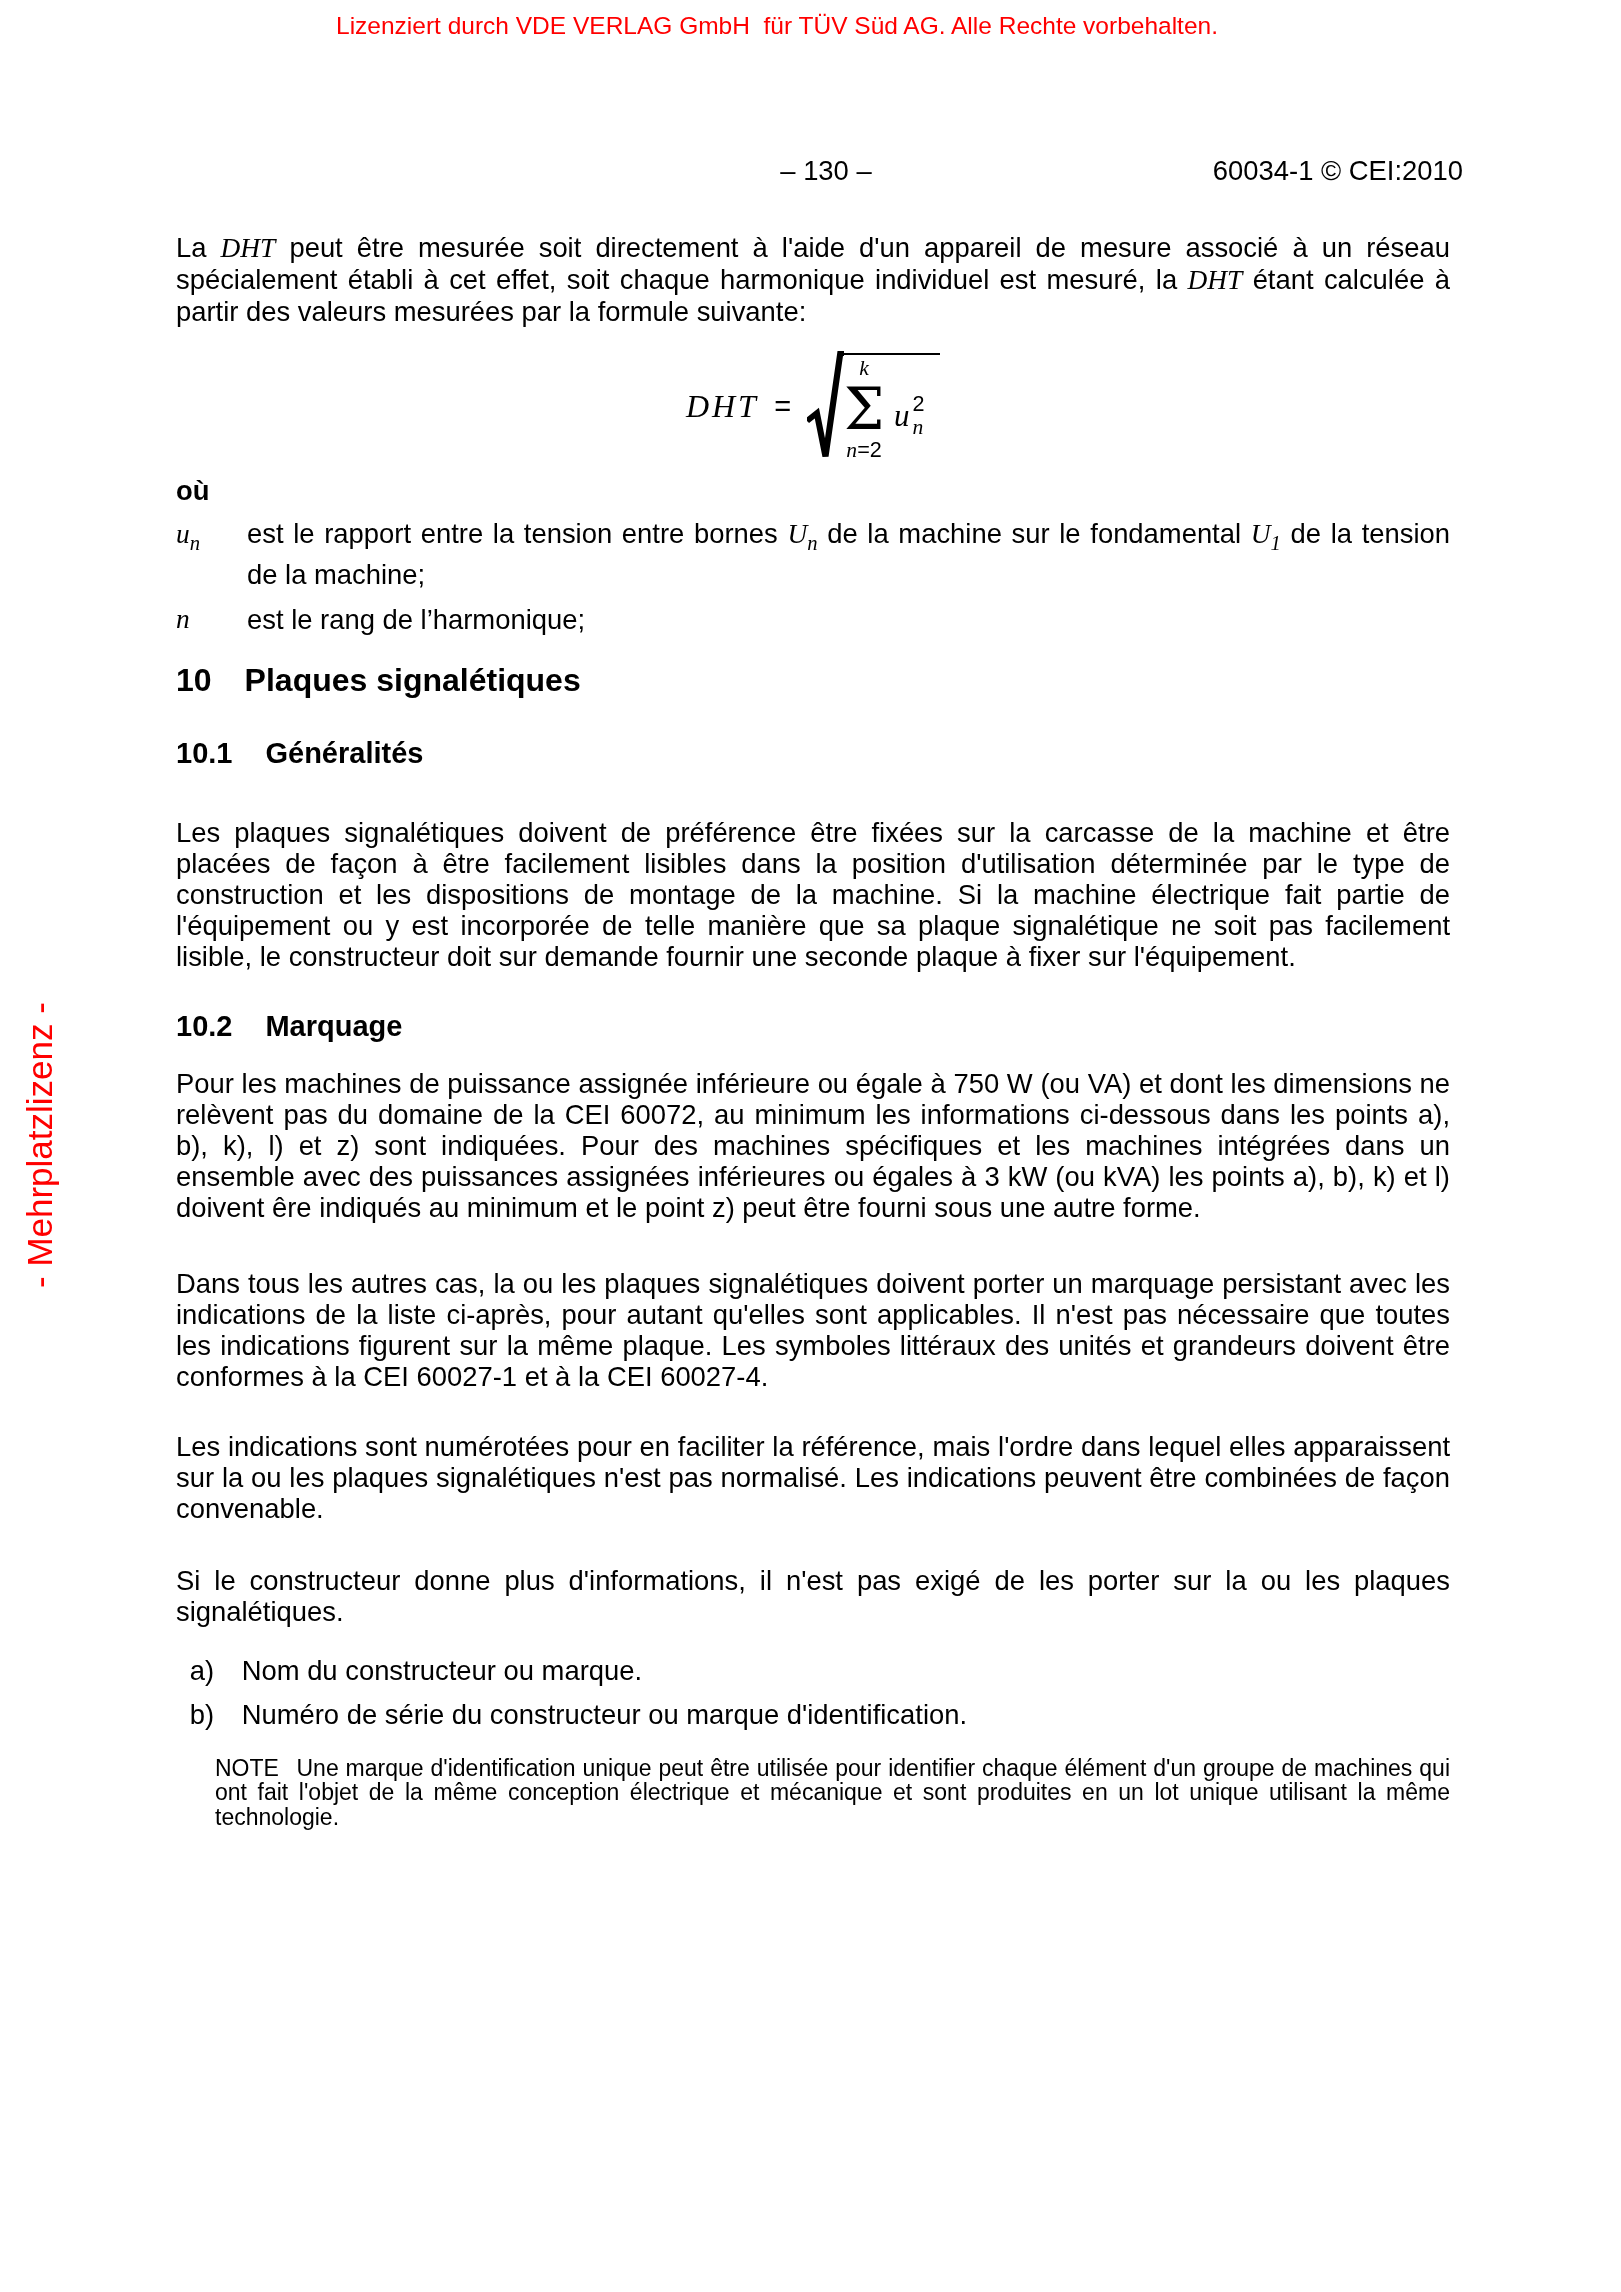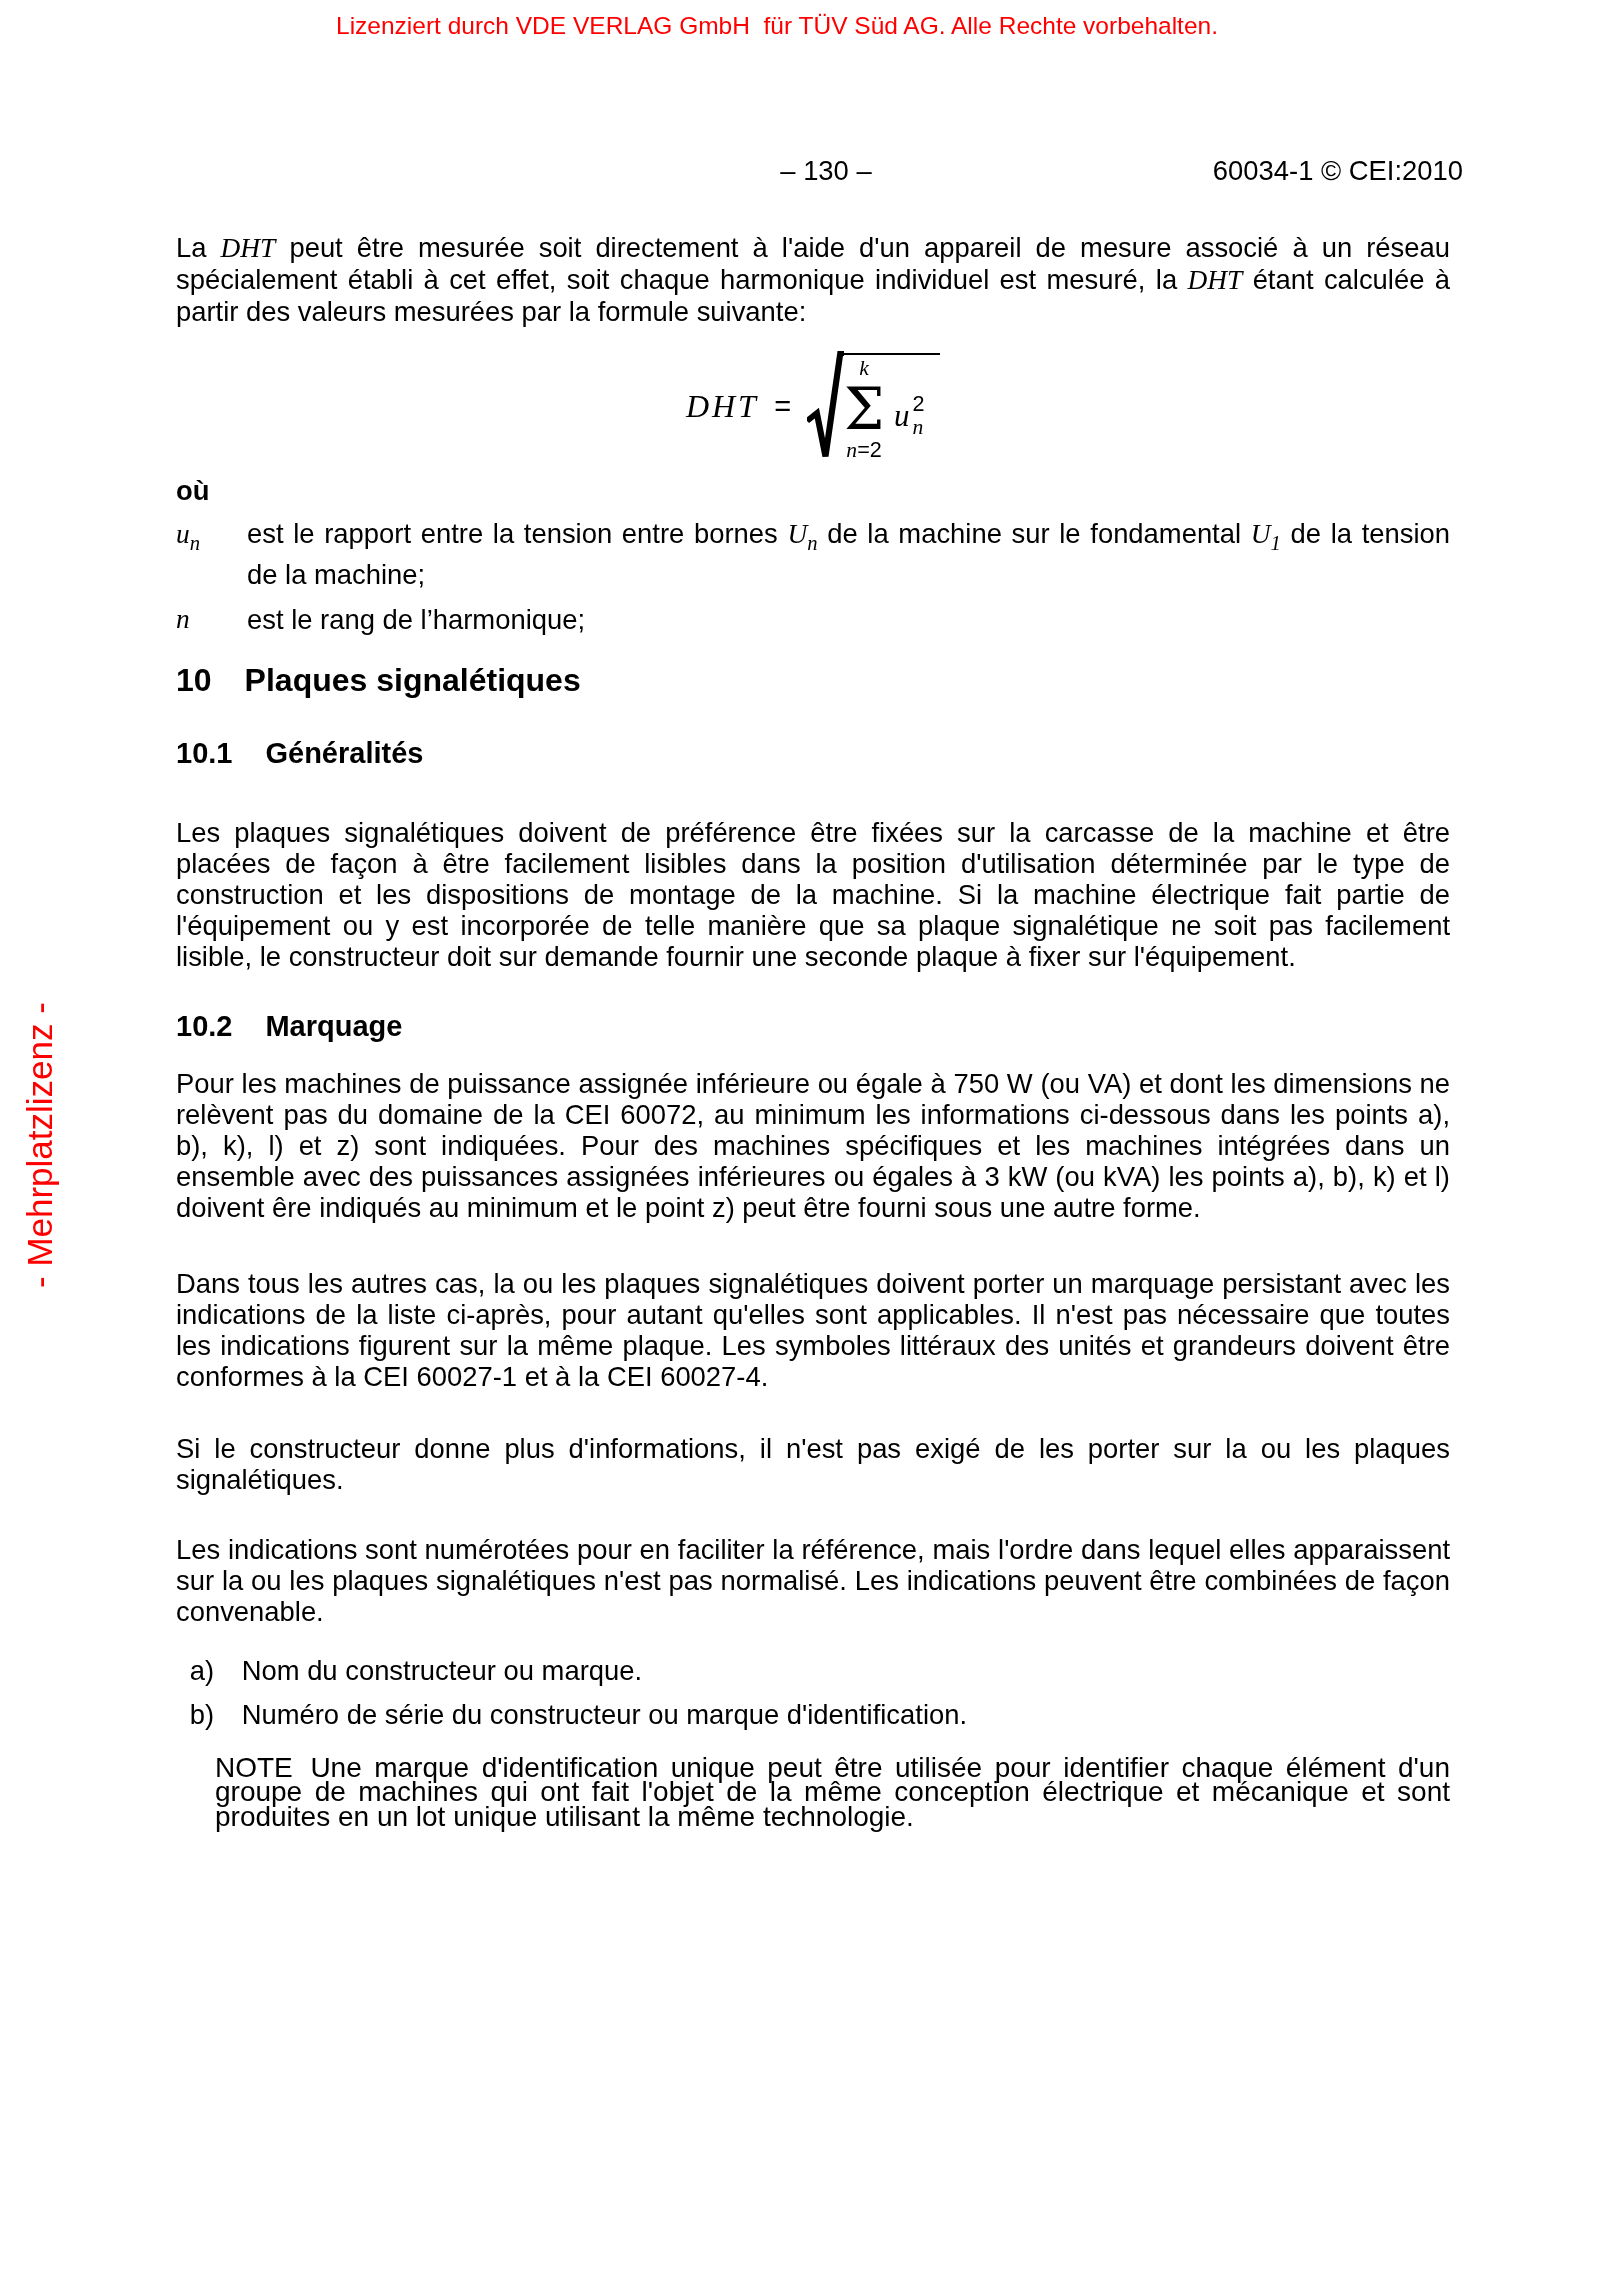--- a/index.html
+++ b/index.html
@@ -63,21 +63,21 @@
   .p-101-2{margin-top:47px;}
   .p-102-1{margin-top:25.5px;}
   .p-102-2{margin-top:45px;}
   .p-102-3{margin-top:41px;}
   .p-102-4{margin-top:39px;}
   
   .list{margin-top:27.4px;}
   .list-item{display:grid;grid-template-columns:52px 1fr;padding-left:13.7px;margin-top:13.7px;}
   .list-item:first-child{margin-top:0;}
   
-  .note{margin:25.5px 0 0 39px;font-size:28px;line-height:24.5px;text-align:justify;}
+  .note{margin:25.5px 0 0 39px;font-size:23px;line-height:24.5px;text-align:justify;}
   .note-label{margin-right:17.6px;}
 </style>
 </head>
 <body>
 
 <div class="page">
 
   <div class="banner">Lizenziert durch VDE VERLAG GmbH  für TÜV Süd AG. Alle Rechte vorbehalten.</div>
 
   <div class="watermark">- Mehrplatzlizenz -</div>
@@ -134,23 +134,23 @@
 
 
     <p class="body-p p-101-2">Les plaques signalétiques doivent de préférence être fixées sur la carcasse de la machine et être placées de façon à être facilement lisibles dans la position d'utilisation déterminée par le type de construction et les dispositions de montage de la machine. Si la machine électrique fait partie de l'équipement ou y est incorporée de telle manière que sa plaque signalétique ne soit pas facilement lisible, le constructeur doit sur demande fournir une seconde plaque à fixer sur l'équipement.</p>
 
     <h2 class="h2 second"><span class="h-num">10.2</span><span>Marquage</span></h2>
 
     <p class="body-p p-102-1">Pour les machines de puissance assignée inférieure ou égale à 750 W (ou VA) et dont les dimensions ne relèvent pas du domaine de la CEI 60072, au minimum les informations ci-dessous dans les points a), b), k), l) et z) sont indiquées. Pour des machines spécifiques et les machines intégrées dans un ensemble avec des puissances assignées inférieures ou égales à 3 kW (ou kVA) les points a), b), k) et l) doivent êre indiqués au minimum et le point z) peut être fourni sous une autre forme.</p>
 
     <p class="body-p p-102-2">Dans tous les autres cas, la ou les plaques signalétiques doivent porter un marquage persistant avec les indications de la liste ci-après, pour autant qu'elles sont applicables. Il n'est pas nécessaire que toutes les indications figurent sur la même plaque. Les symboles littéraux des unités et grandeurs doivent être conformes à la CEI 60027-1 et à la CEI 60027-4.</p>
 
+    <p class="body-p p-102-4">Les indications sont numérotées pour en faciliter la référence, mais l'ordre dans lequel elles apparaissent sur la ou les plaques signalétiques n'est pas normalisé. Les indications peuvent être combinées de façon convenable.</p>
+
     <p class="body-p p-102-3">Si le constructeur donne plus d'informations, il n'est pas exigé de les porter sur la ou les plaques signalétiques.</p>
-
-    <p class="body-p p-102-4">Les indications sont numérotées pour en faciliter la référence, mais l'ordre dans lequel elles apparaissent sur la ou les plaques signalétiques n'est pas normalisé. Les indications peuvent être combinées de façon convenable.</p>
 
     <div class="list">
       <div class="list-item">
         <span>a)</span>
         <span>Nom du constructeur ou marque.</span>
       </div>
       <div class="list-item">
         <span>b)</span>
         <span>Numéro de série du constructeur ou marque d'identification.</span>
       </div>

